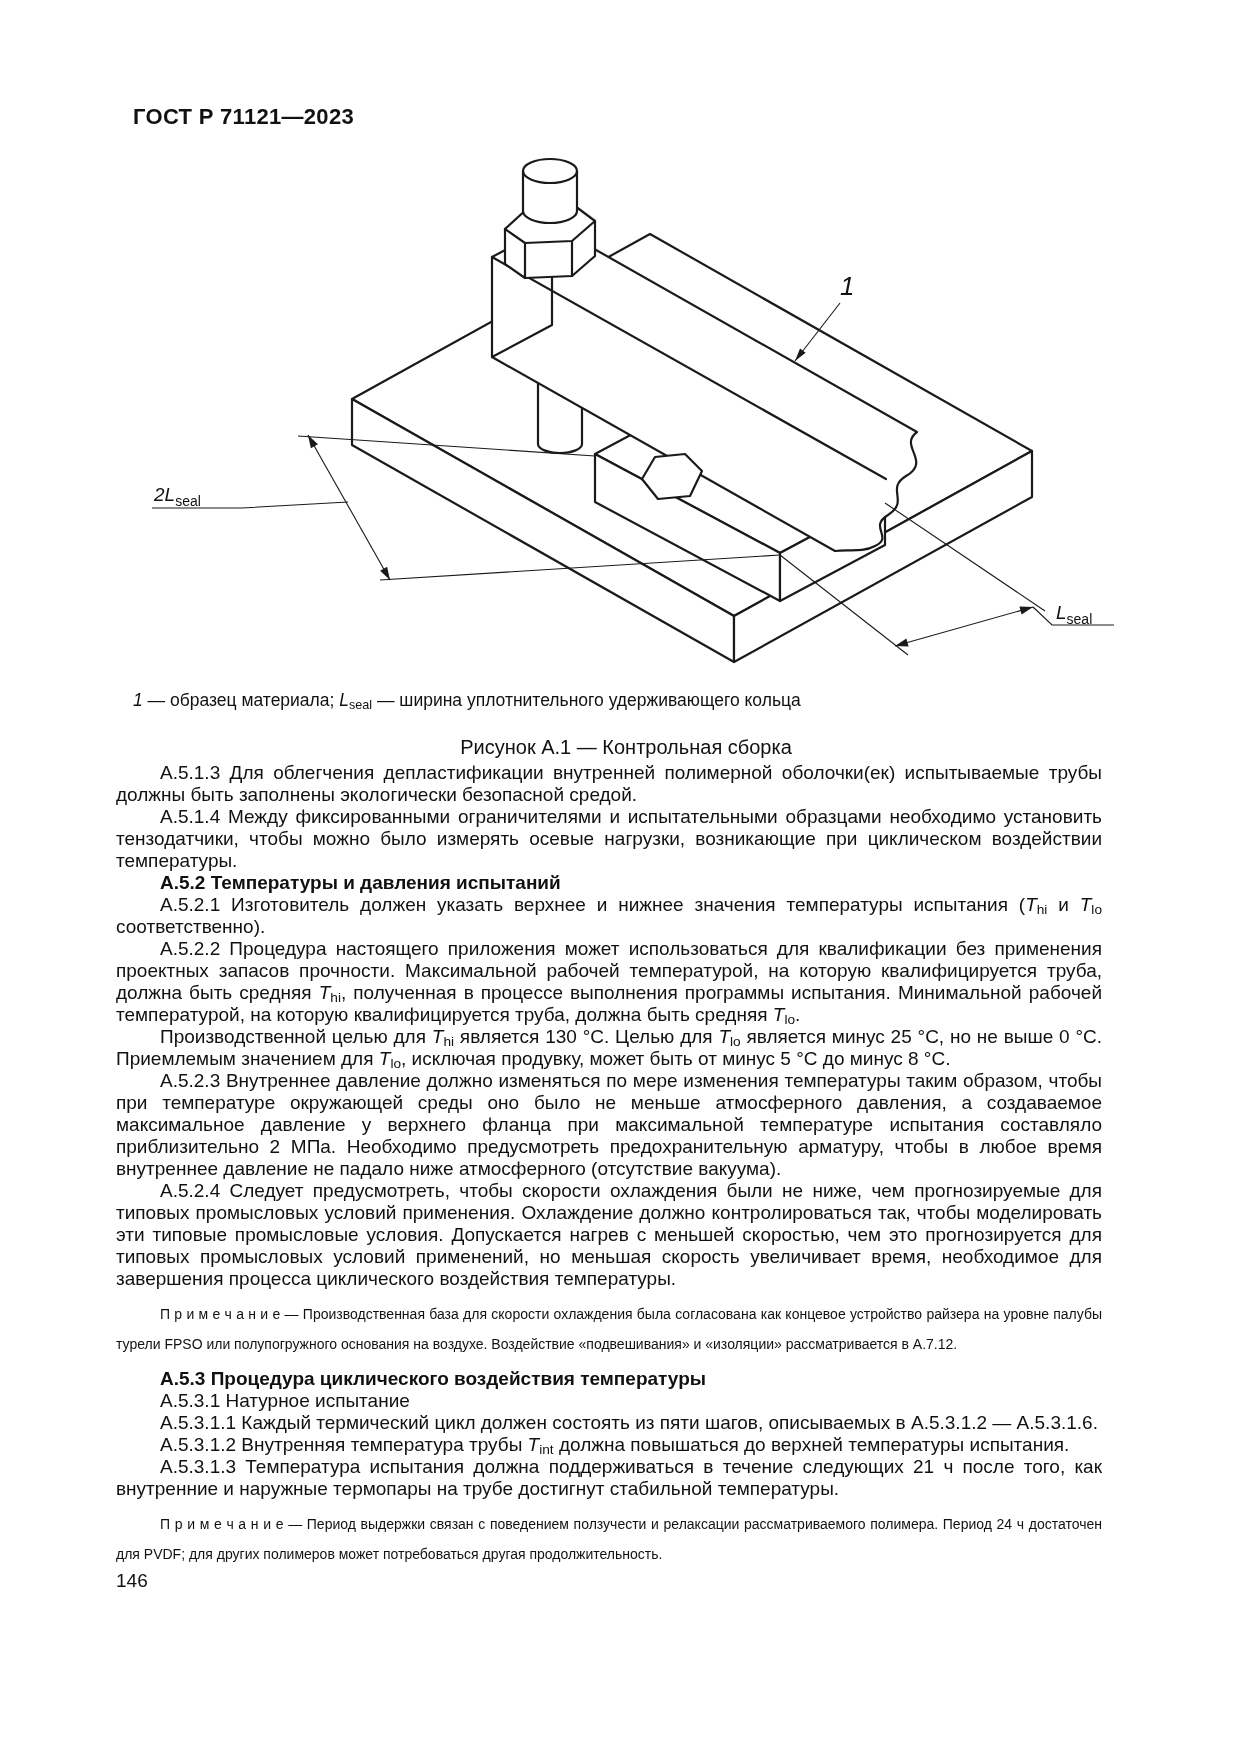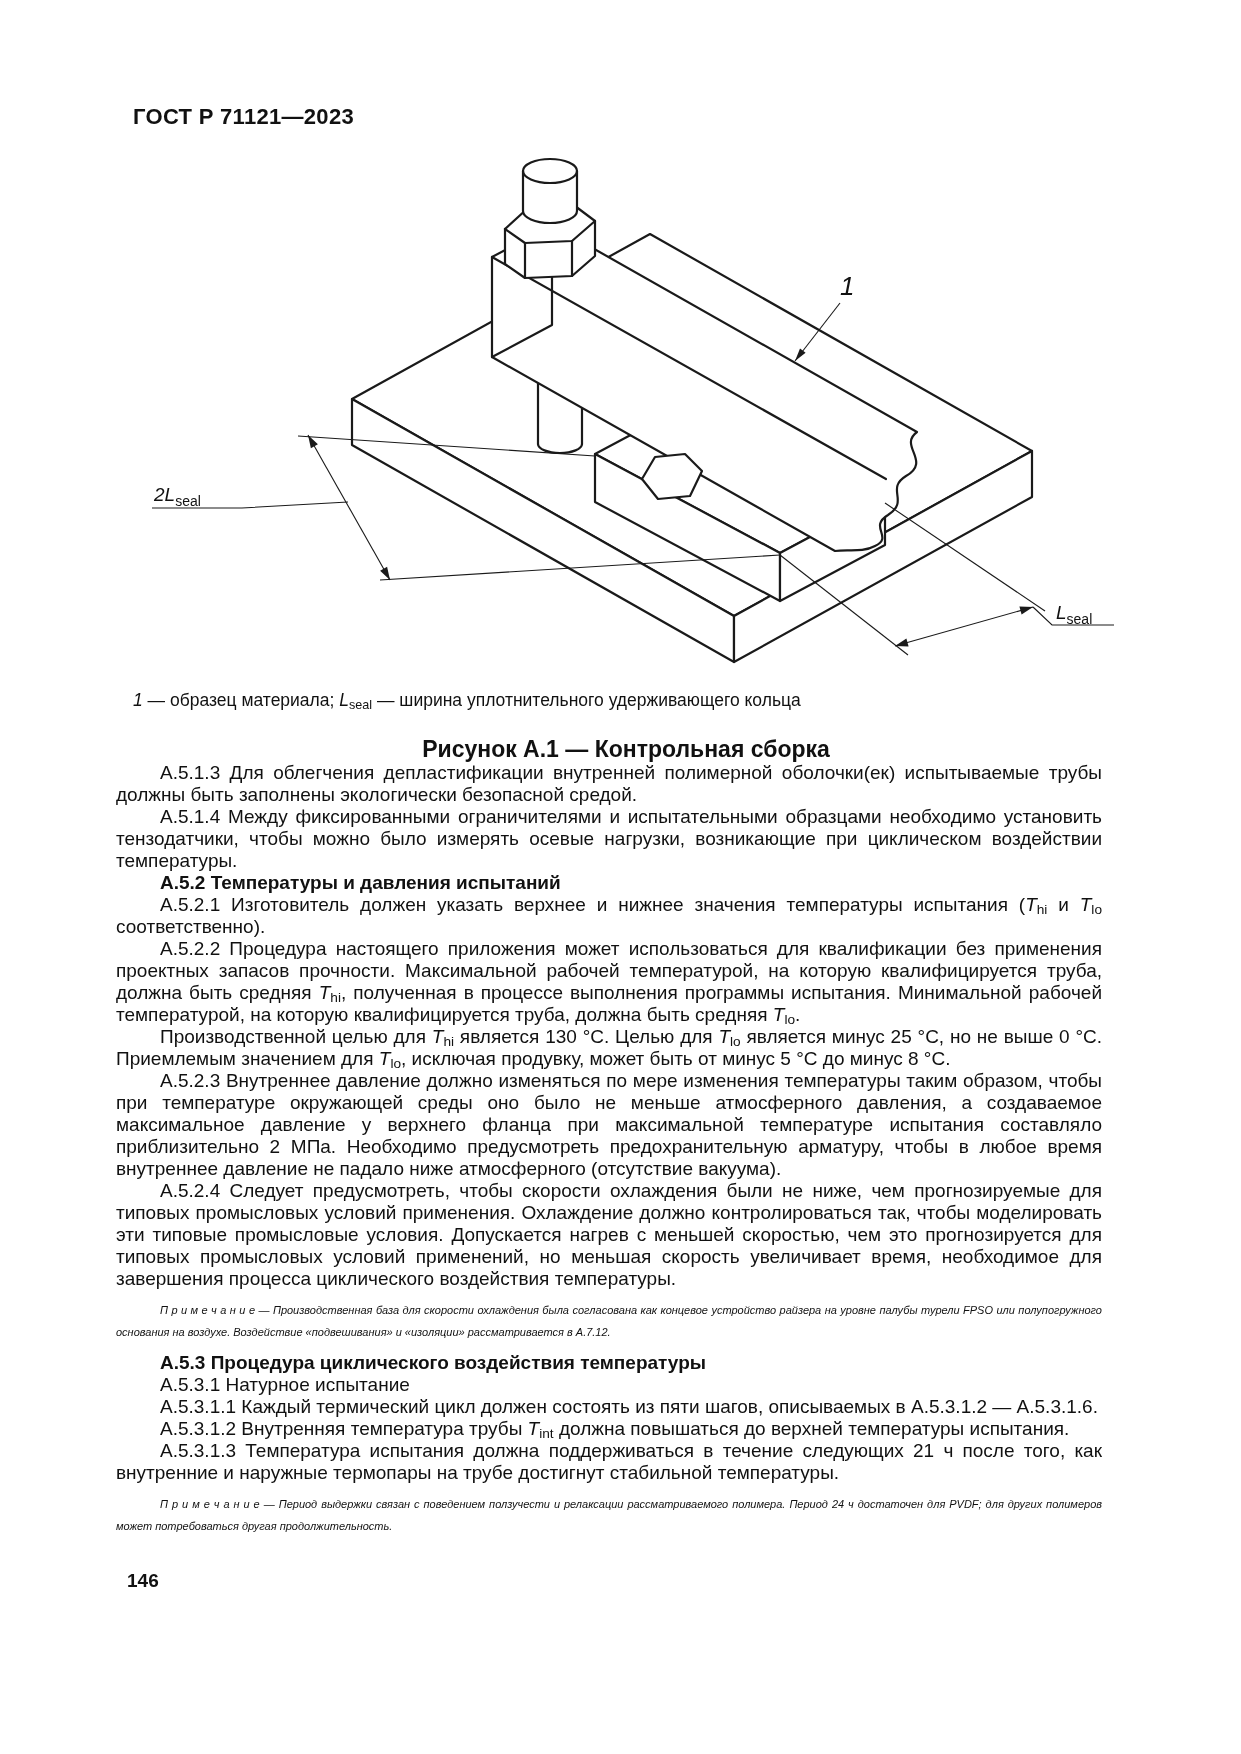--- a/index.html
+++ b/index.html
@@ -9,30 +9,30 @@
   }
   .doc-header{
     position:absolute;left:133px;top:104px;font-size:22px;font-weight:bold;letter-spacing:.3px;
   }
   .figure-wrap{position:absolute;left:140px;top:148px;width:1000px;height:532px;}
   .figure-wrap svg{display:block;width:100%;height:100%;}
   .fig-caption{
     position:absolute;left:133px;top:690px;width:986px;text-align:left;font-size:17.5px;
   }
   .fig-title{
-    position:absolute;left:133px;top:736px;width:986px;text-align:center;font-size:23px;font-weight:bold;
+    position:absolute;left:133px;top:736px;width:986px;text-align:center;font-size:20px;
   }
   .doc-body{
     position:absolute;left:116px;top:762px;width:986px;
     font-size:19px;line-height:22px;text-align:justify;
   }
   .doc-body p{margin:0;text-indent:44px;}
   .doc-body p.heading{font-weight:bold;}
-  .doc-body p.note{font-size:11px;margin:9px 0;line-height:22px;font-style:italic;}
-  .page-number{position:absolute;left:127px;top:1570px;font-size:19px;font-weight:bold;}
+  .doc-body p.note{font-size:14px;margin:9px 0;line-height:30px;}
+  .page-number{position:absolute;left:116px;top:1570px;font-size:19px;}
   sub{font-size:.72em;line-height:0;vertical-align:-0.22em;}
   i{font-style:italic;}
   
   .s2{fill:#ffffff;stroke:#1a1a1a;stroke-width:2.2;stroke-linejoin:round;}
   .s2n{fill:none;stroke:#1a1a1a;stroke-width:2.2;stroke-linejoin:round;stroke-linecap:round;}
   .s1{fill:none;stroke:#1a1a1a;stroke-width:1.1;}
   .ar{fill:#1a1a1a;stroke:none;}
   .svgtxt{font-family:"Liberation Sans",sans-serif;font-style:italic;font-size:19px;fill:#111;}
   .svgtxt .sub{font-size:14px;font-style:normal;}
   .callout-num{font-family:"Liberation Sans",sans-serif;font-style:italic;font-size:26px;fill:#111;}

